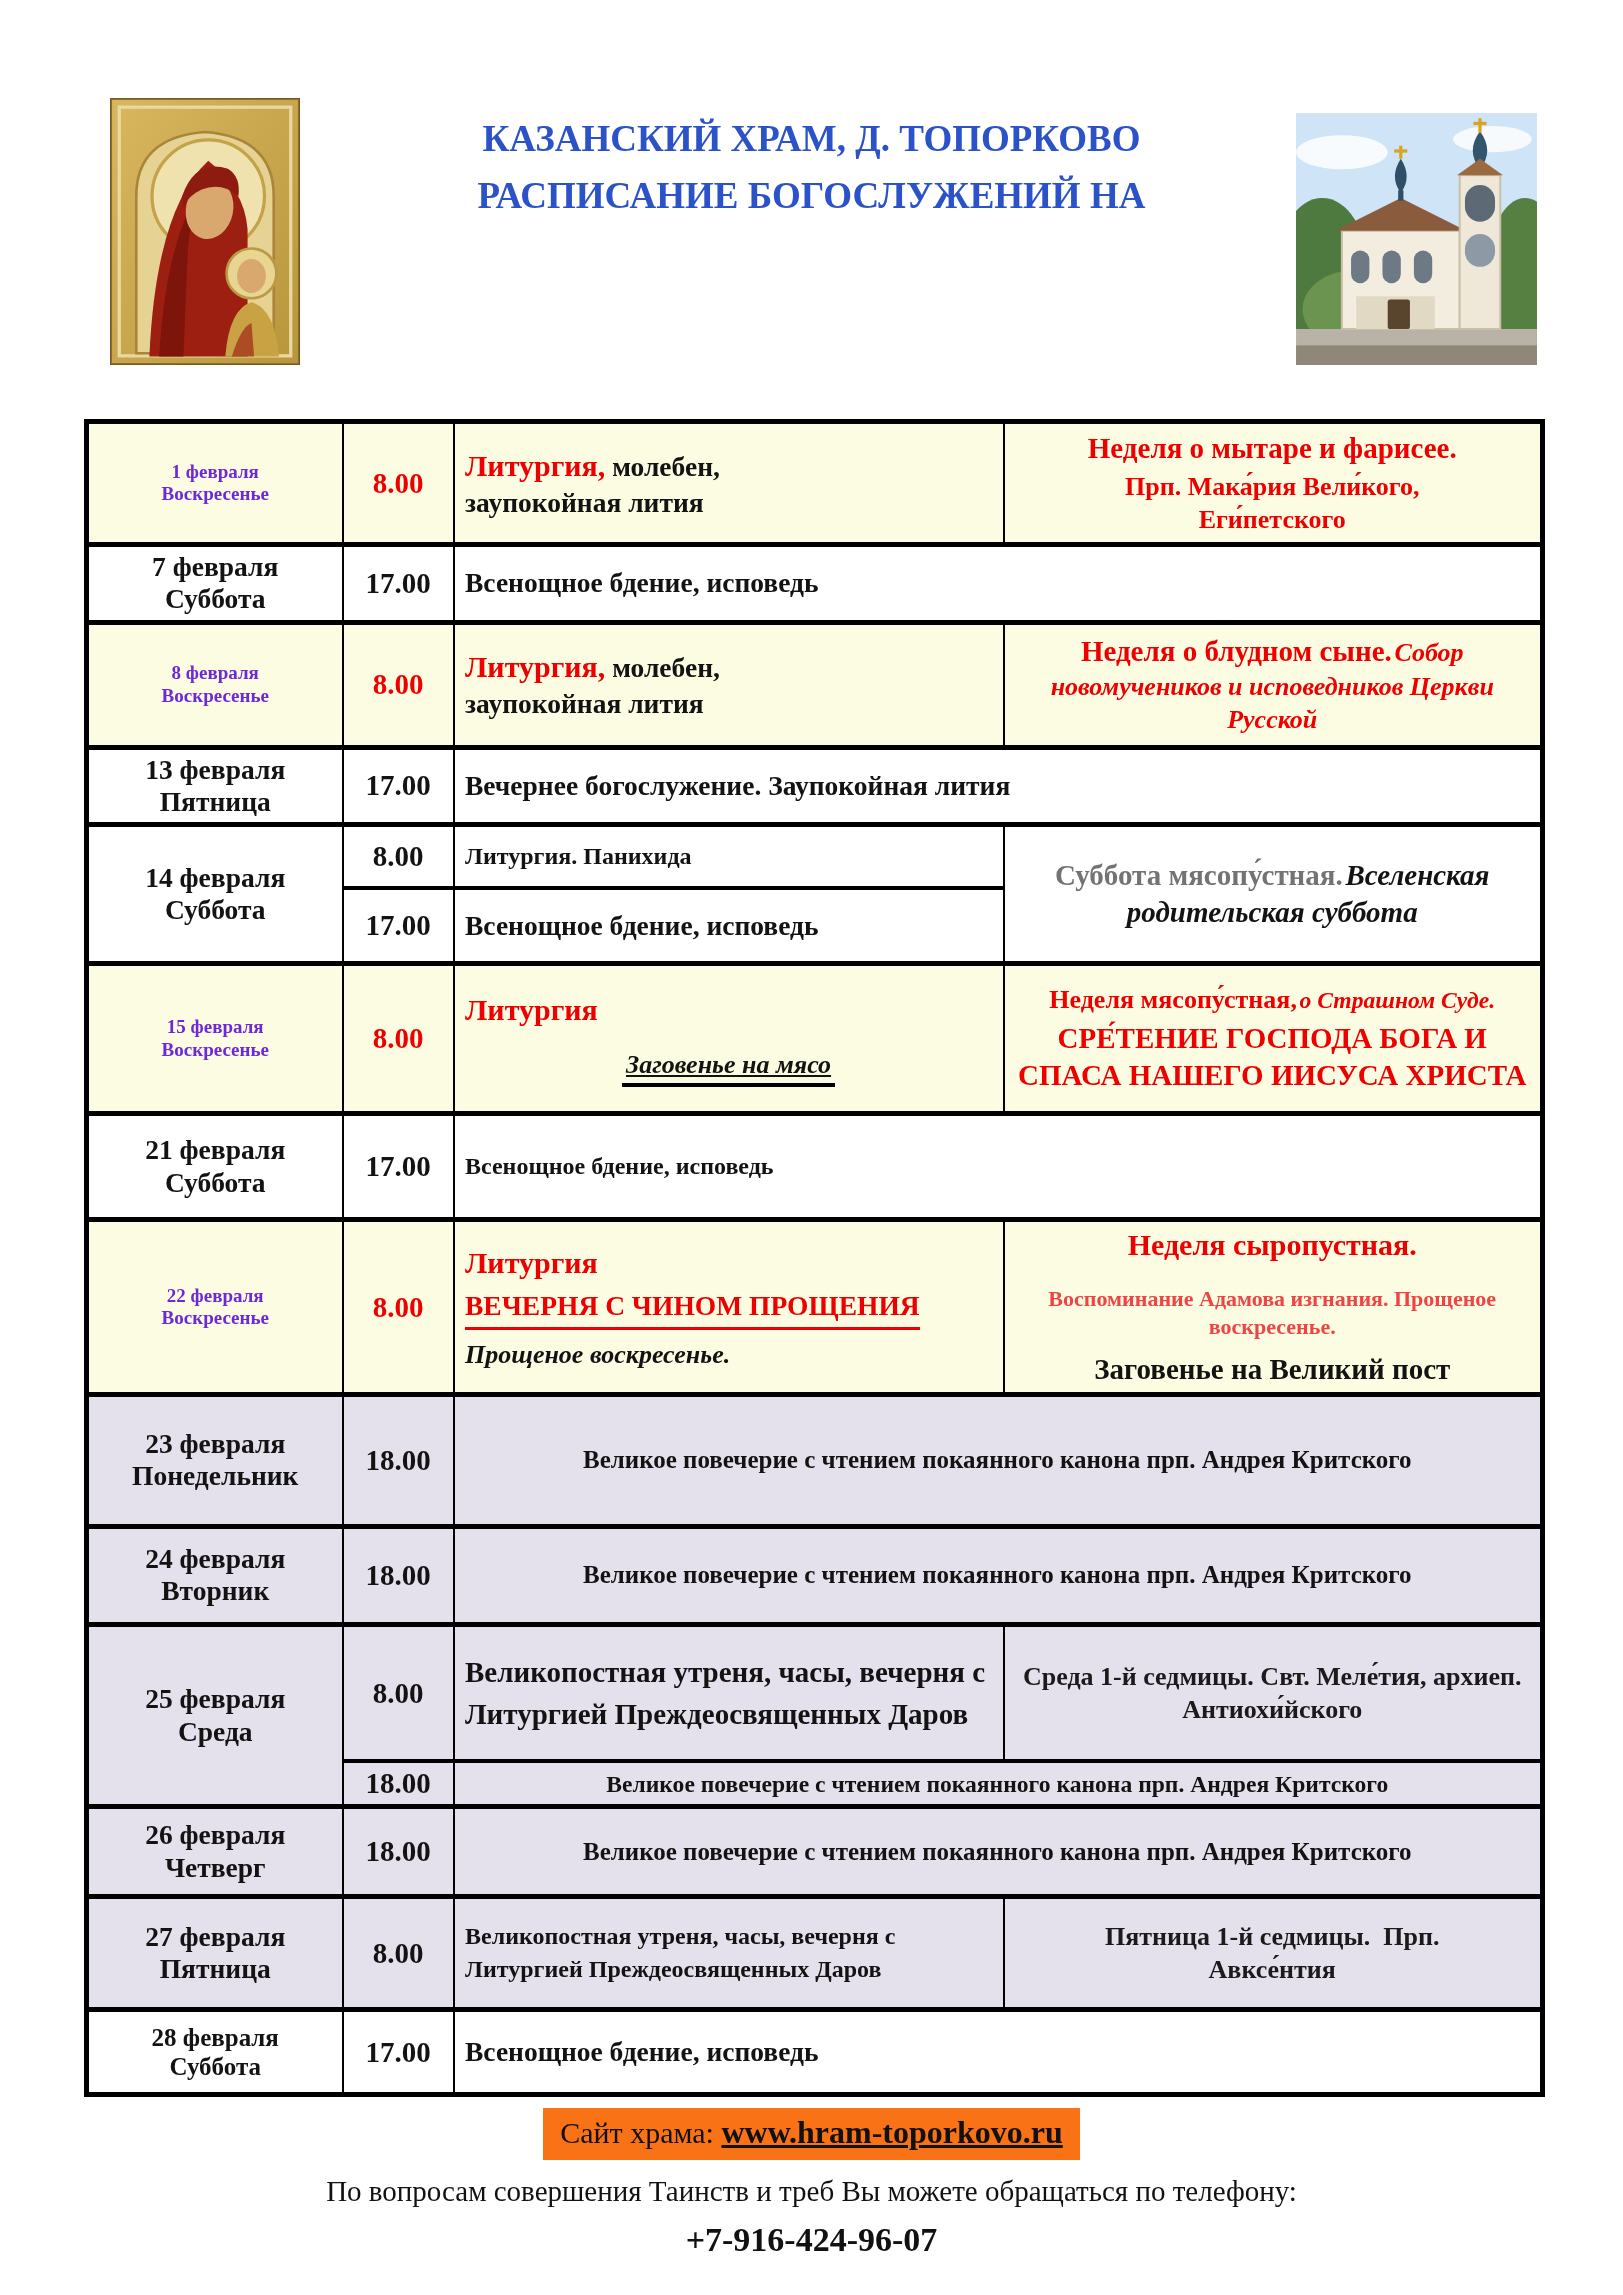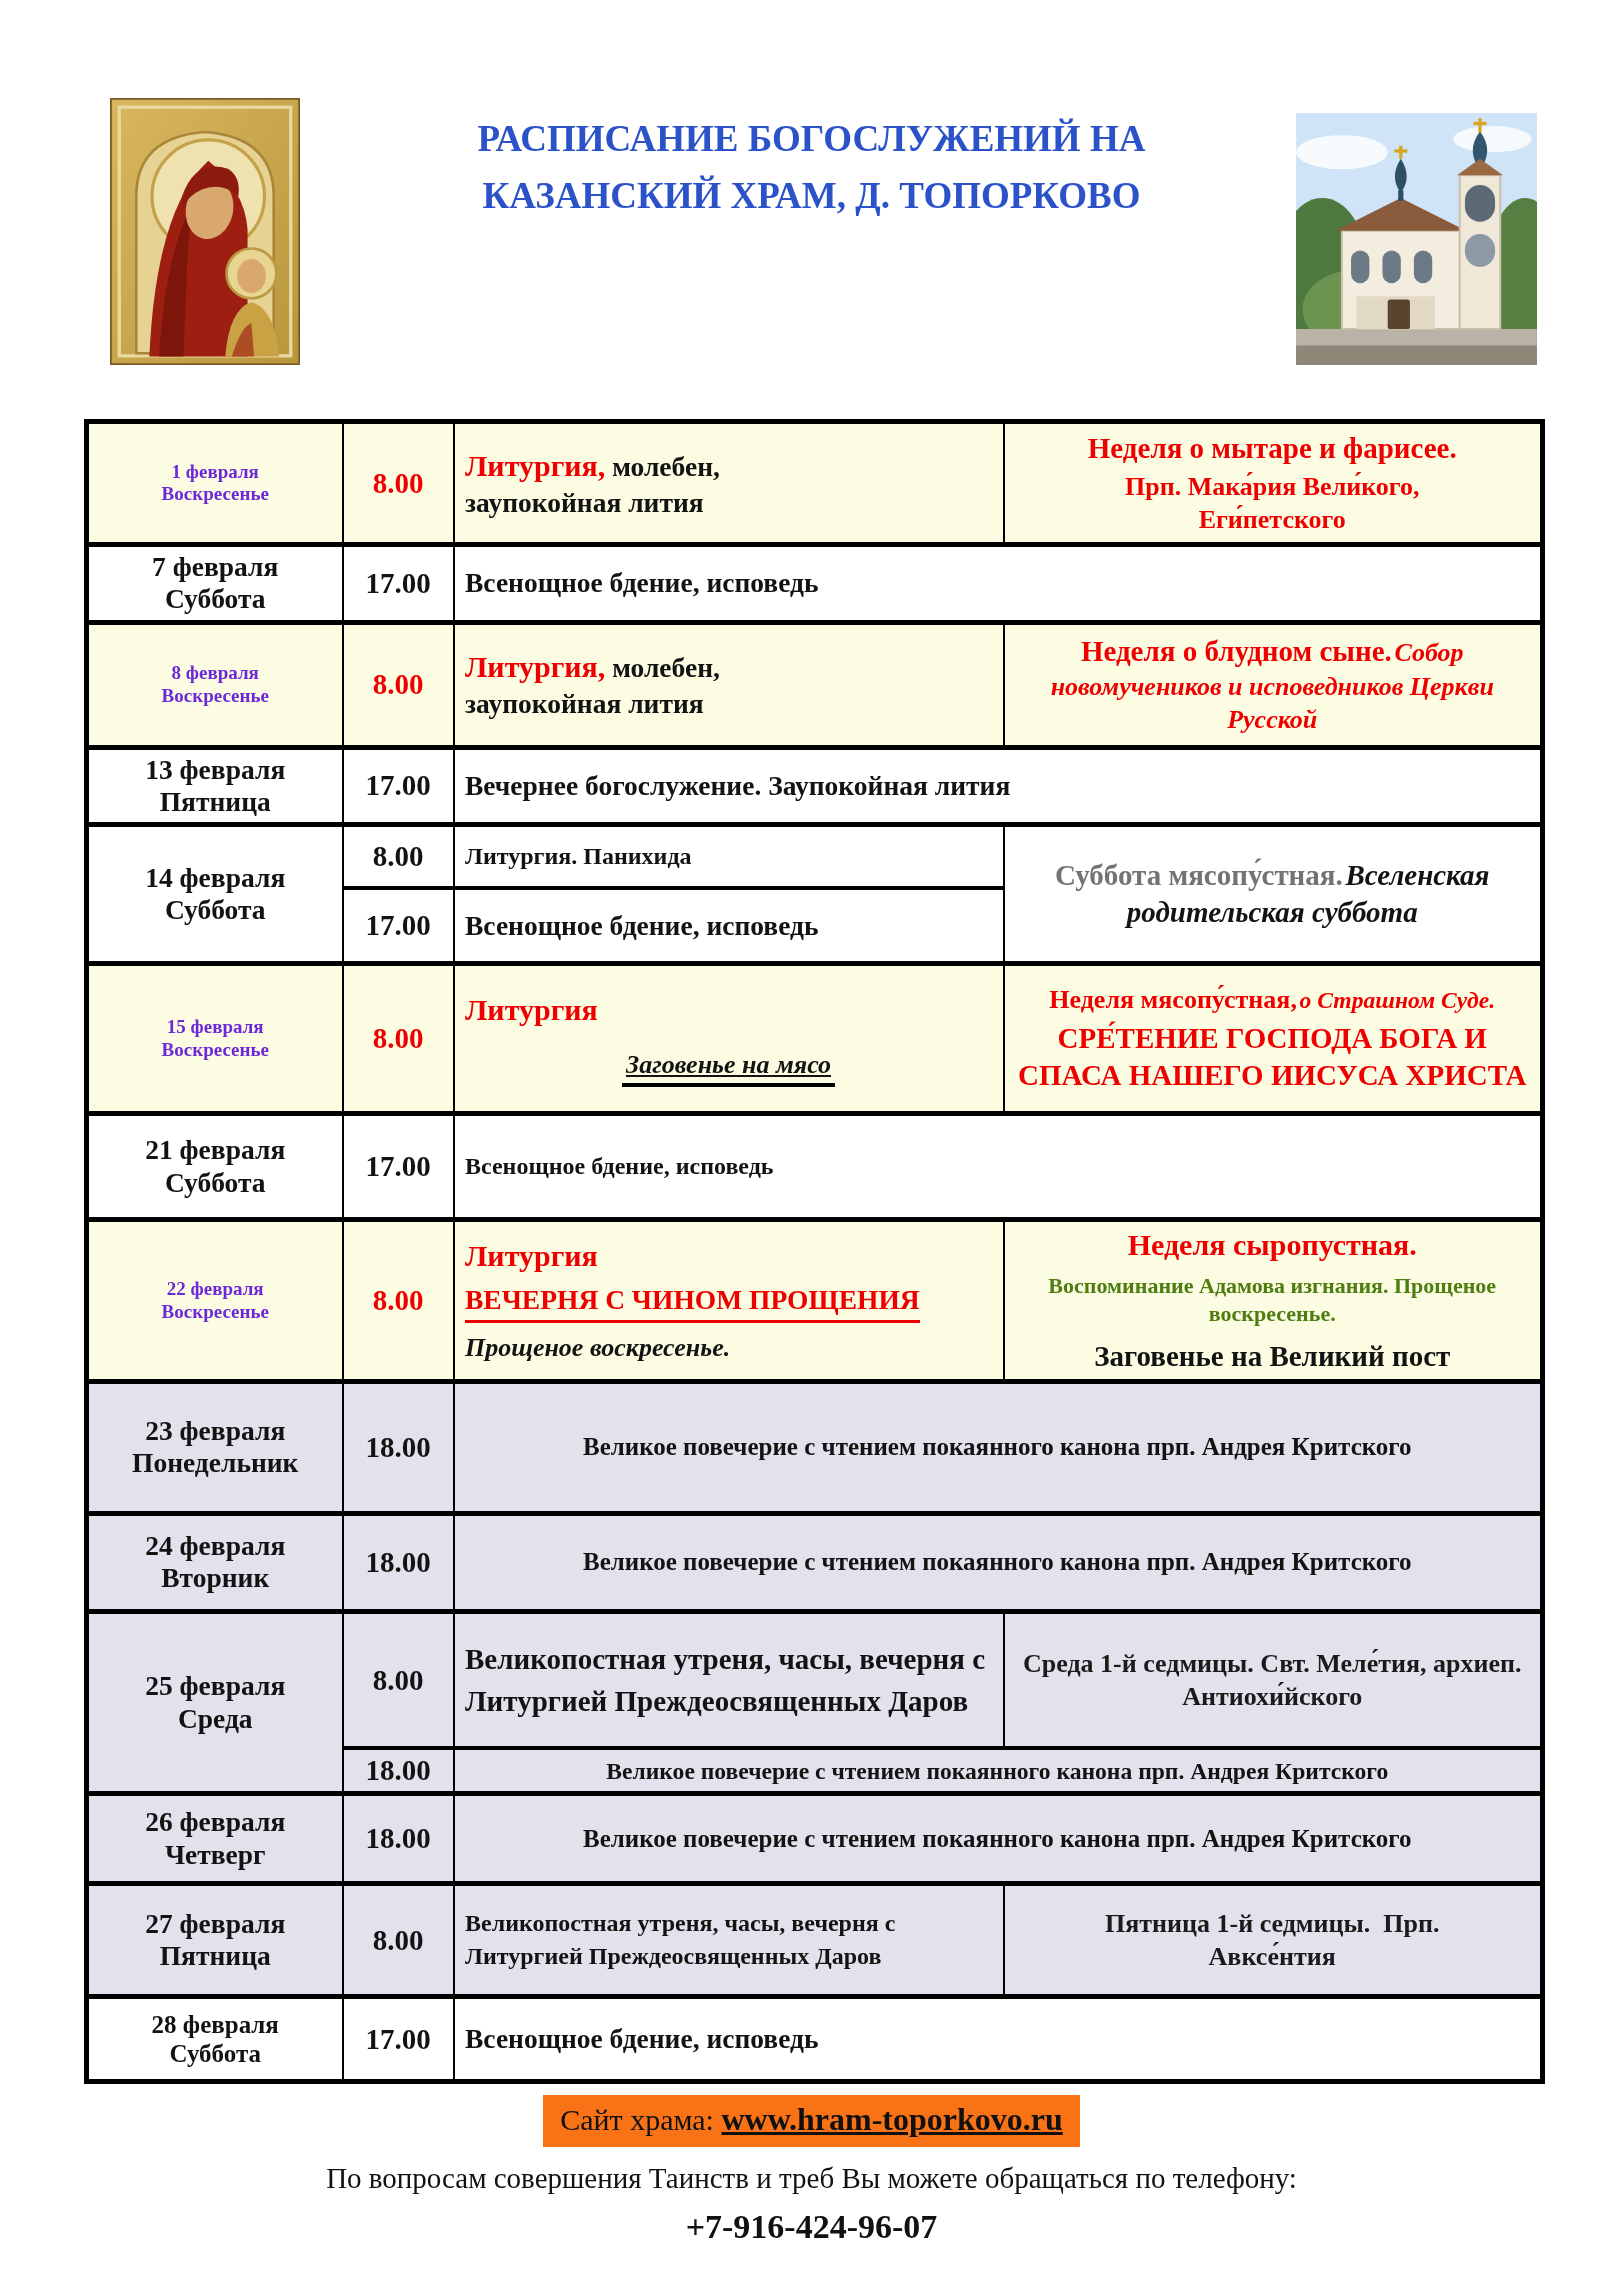--- a/index.html
+++ b/index.html
@@ -53,21 +53,21 @@
   .svc-lent-small { font-size:24px; line-height:1.4; }
   .svc-merged { text-align:center; font-size:25px; font-weight:bold; padding-left:10.5px; }
   .svc-note-center { text-align:center; margin-top:17px; }
   .u-black { display:inline-block; border-bottom:4.6px solid #000; font-style:italic; font-size:26px; padding:0 3.9px 1.3px;text-decoration:underline; }
   .u-red   { display:inline-block; border-bottom:3.9px solid #ee0000; color:#ee0000; font-size:27.5px; margin-top:6.5px; padding-bottom:2.6px; }
   .svc-italic-note { font-style:italic; font-size:26px; margin-top:7.9px; }
 
   .c-feast { text-align:center; line-height:1.28; }
   .f-title { color:#ee0000; font-weight:bold; font-size:29px; }
   .f-sub   { color:#ee0000; font-weight:bold; font-size:26px; margin-top:2.6px; }
-  .f-sub-small { color:#4d7c0f; font-weight:bold; font-size:22px; line-height:1.3; margin-top:7px; }
+  .f-sub-small { color:#ef4444; font-weight:bold; font-size:22px; line-height:1.3; margin-top:20px; }
   .f-italic { color:#ee0000; font-weight:bold; font-style:italic; font-size:26px; }
   .f-note-italic { color:#ee0000; font-weight:bold; font-style:italic; font-size:23.6px; }
   .f-caps { color:#ee0000; font-weight:bold; font-size:29px; margin-top:3.9px; }
   .f-black { color:#737373; font-weight:bold; font-size:29px; }
   .f-black-italic { color:#131313; font-weight:bold; font-style:italic; font-size:29px; }
   .f-black-block { color:#131313; font-weight:bold; font-size:29px; margin-top:9.2px; }
   .f-plain { color:#1b1b1b; font-weight:bold; font-size:26px; }
   .narrow { display:inline-block; max-width:393px; }
 
   
@@ -101,22 +101,22 @@
       <ellipse cx="152" cy="170" rx="36" ry="46" fill="#d8a86f" transform="rotate(12 152 170)"></ellipse>
       <path d="M110 150 Q130 92 180 108 Q200 120 196 150 Q170 128 140 140 Q118 150 112 168 Z" fill="#8e1b10"></path>
       <circle cx="216" cy="268" r="38" fill="#e9d592" stroke="#bb9a45" stroke-width="4"></circle>
       <ellipse cx="216" cy="272" rx="22" ry="26" fill="#d8a86f"></ellipse>
       <path d="M176 395 Q182 322 216 312 Q252 322 258 395 Z" fill="#c9a244"></path>
       <path d="M186 395 Q200 350 216 344 L220 395 Z" fill="#9c1f12" opacity="0.65"></path>
       <rect x="0" y="0" width="290" height="408" fill="none" stroke="#6e5420" stroke-width="2"></rect>
     </svg>
 
     <div class="title-block">
+      <div class="title-line">КАЗАНСКИЙ ХРАМ, Д. ТОПОРКОВО</div>
       <div class="title-line">РАСПИСАНИЕ БОГОСЛУЖЕНИЙ НА</div>
-      <div class="title-line">КАЗАНСКИЙ ХРАМ, Д. ТОПОРКОВО</div>
     </div>
 
     <svg class="church-img" viewBox="0 0 368 385" aria-hidden="true">
       <rect width="368" height="385" fill="#cfe4f6"></rect>
       <ellipse cx="70" cy="60" rx="70" ry="26" fill="#ffffff" opacity="0.85"></ellipse>
       <ellipse cx="300" cy="40" rx="60" ry="20" fill="#ffffff" opacity="0.8"></ellipse>
       <ellipse cx="40" cy="240" rx="70" ry="110" fill="#4e7a3f"></ellipse>
       <ellipse cx="350" cy="250" rx="60" ry="120" fill="#567f42"></ellipse>
       <ellipse cx="90" cy="300" rx="80" ry="60" fill="#6a9450"></ellipse>
       <rect x="0" y="330" width="368" height="55" fill="#b9b2a6"></rect>

